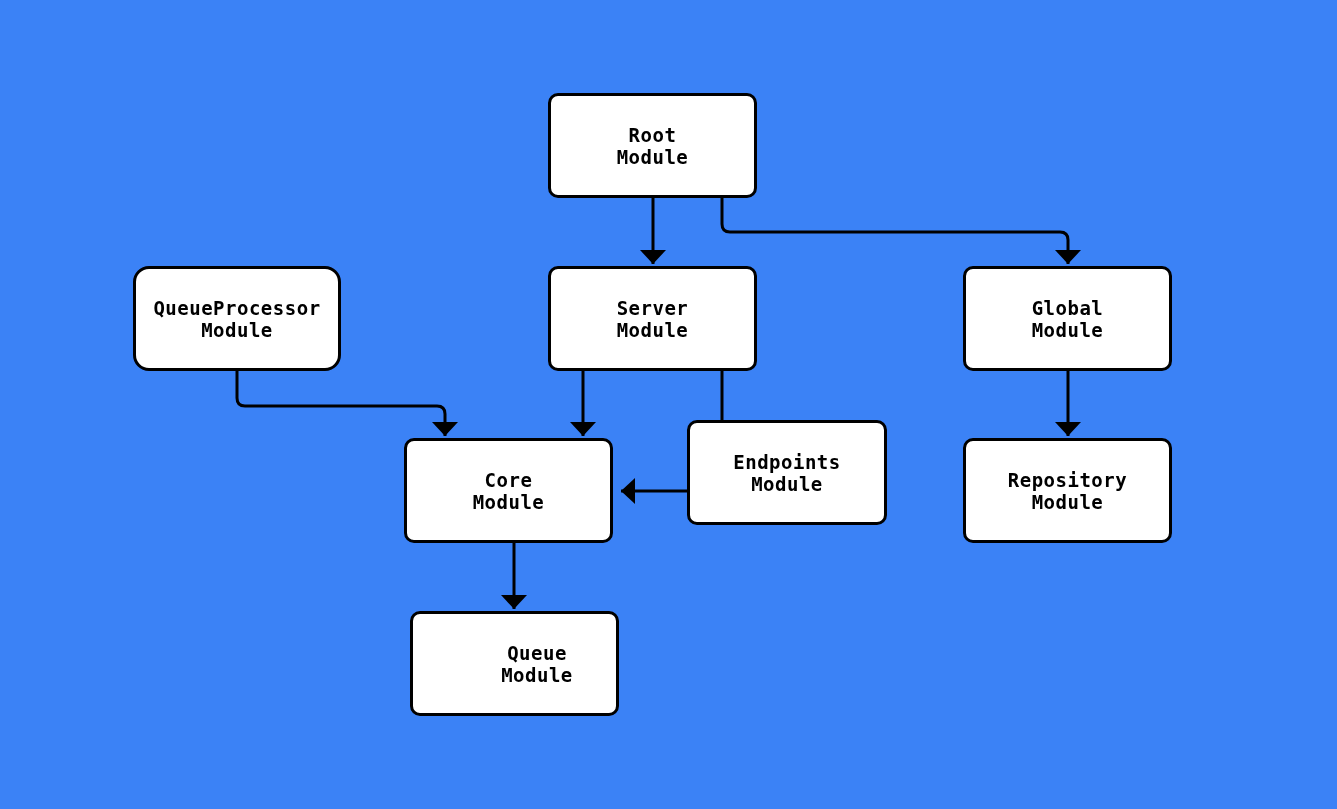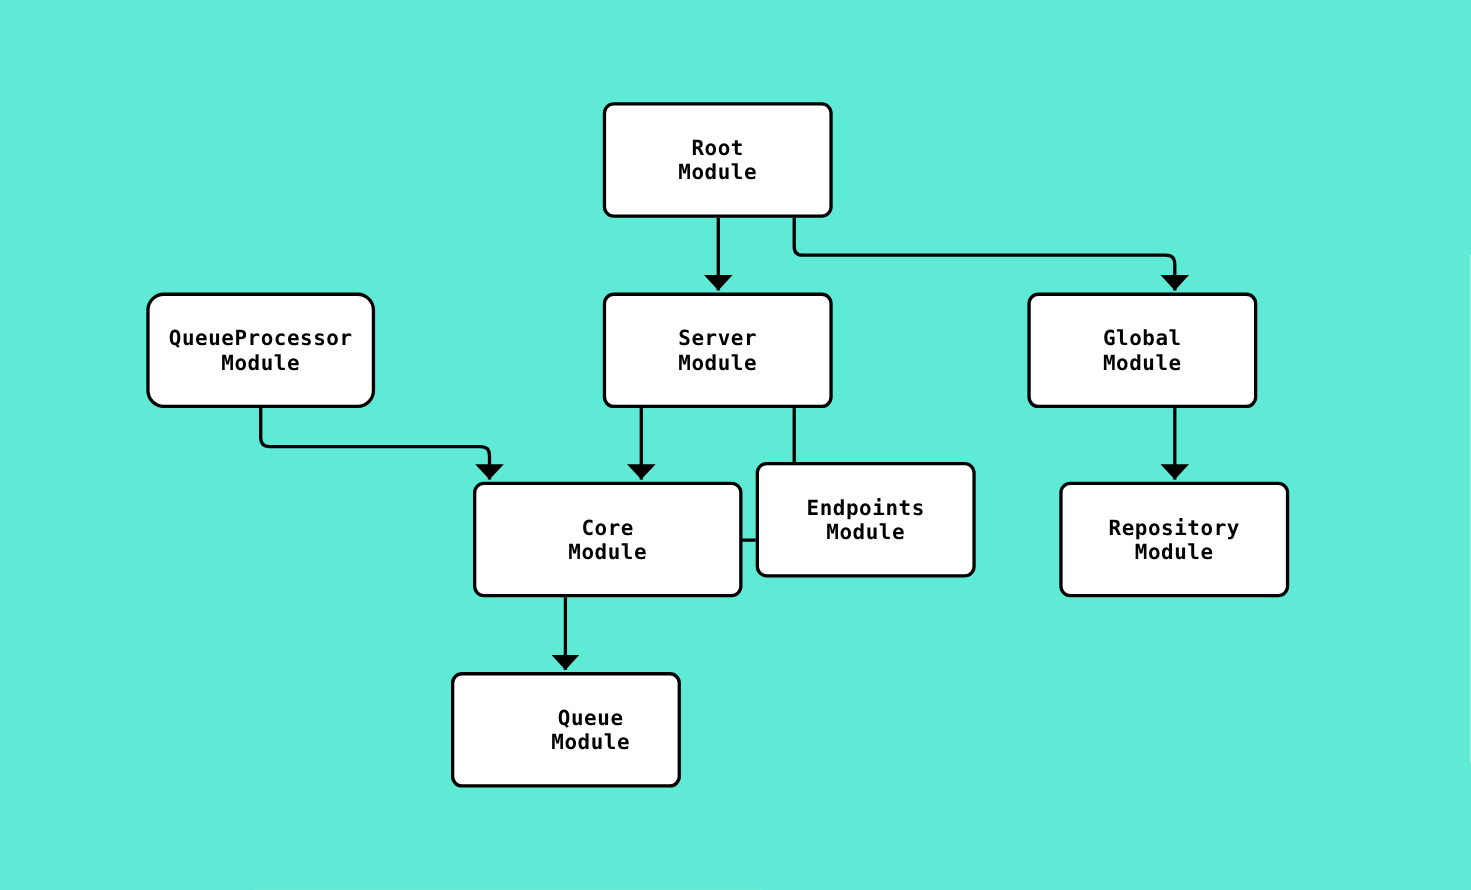--- a/index.html
+++ b/index.html
@@ -4,21 +4,21 @@
 <style>
   html, body {
     margin: 0;
     padding: 0;
     background: #ffffff;
   }
   .canvas {
     position: relative;
     width: 1337px;
     height: 809px;
-    background: #5eead4;
+    background: #3b82f6;
     overflow: hidden;
     font-family: "DejaVu Sans Mono", "Liberation Mono", monospace;
   }
   .edges-layer {
     position: absolute;
     left: 0;
     top: 0;
     width: 1337px;
     height: 809px;
   }
@@ -70,26 +70,26 @@
   <div class="node" style="left:548px; top:266px; width:209px; height:105px;text-align:right;">
     <span>Server</span>
     <span>Module</span>
   </div>
 
   <div class="node" style="left:133px; top:266px; width:208px; height:105px;border-radius:16px;">
     <span>QueueProcessor</span>
     <span>Module</span>
   </div>
 
-  <div class="node" style="left:934px; top:266px; width:209px; height:105px;">
+  <div class="node" style="left:963px; top:266px; width:209px; height:105px;">
     <span>Global</span>
     <span>Module</span>
   </div>
 
-  <div class="node" style="left:430px; top:438px; width:245px; height:105px;">
+  <div class="node" style="left:404px; top:438px; width:209px; height:105px;">
     <span>Core</span>
     <span>Module</span>
   </div>
 
   <div class="node" style="left:687px; top:420px; width:200px; height:105px;">
     <span>Endpoints</span>
     <span>Module</span>
   </div>
 
   <div class="node" style="left:963px; top:438px; width:209px; height:105px;align-items:center;">

